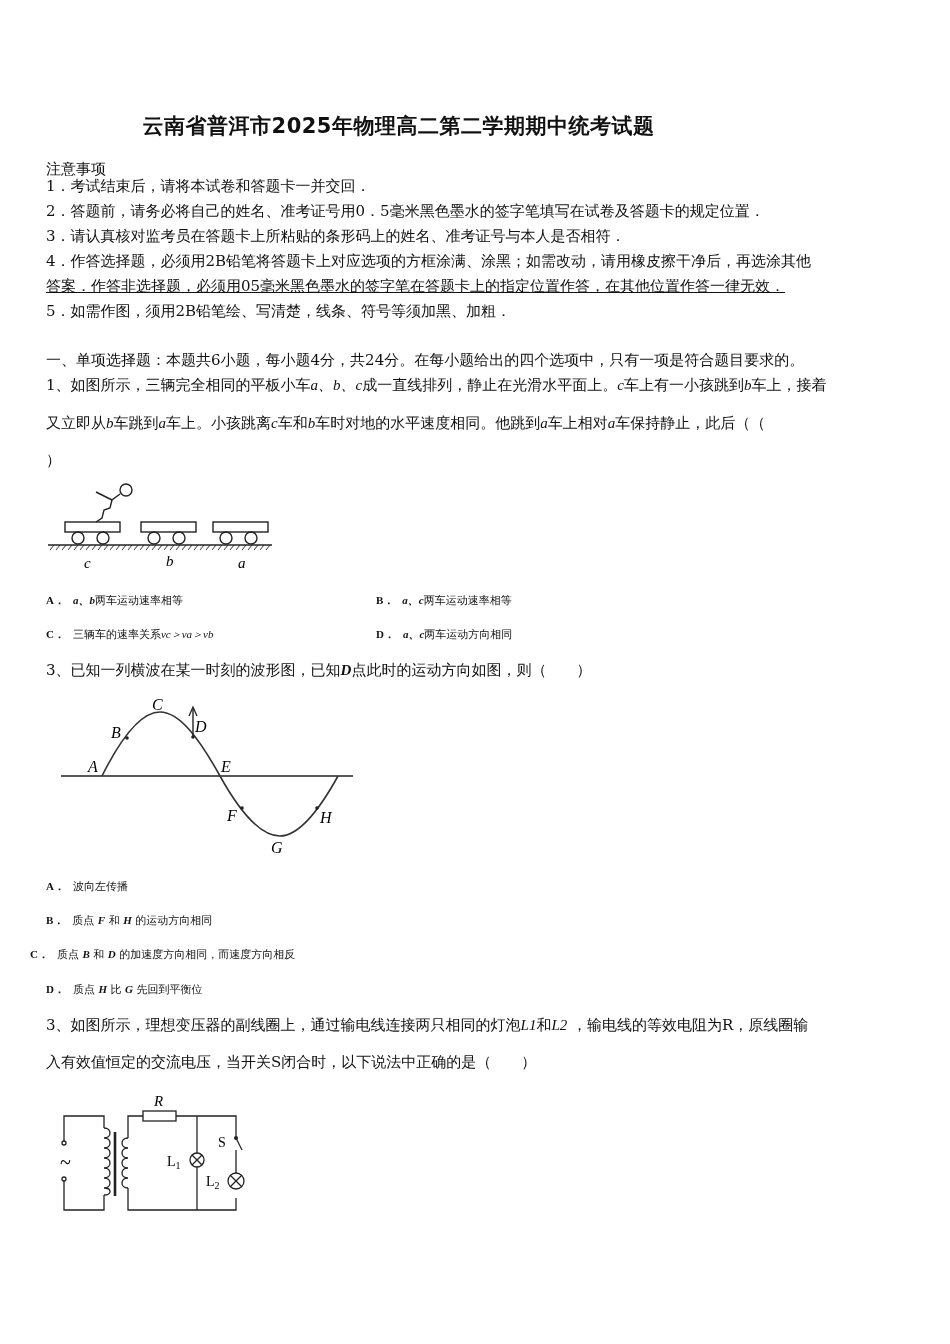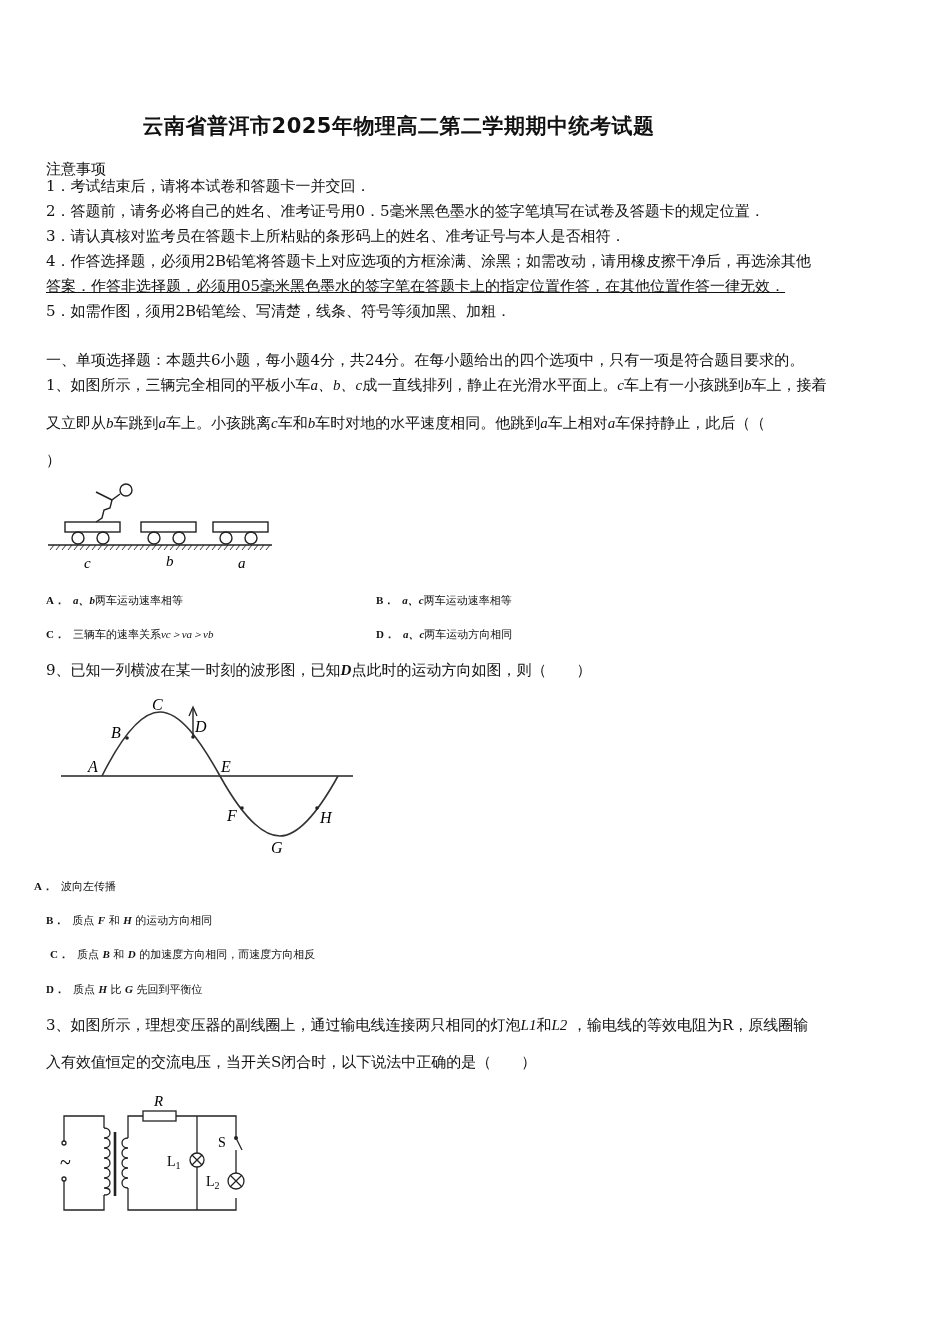--- a/index.html
+++ b/index.html
@@ -79,21 +79,21 @@
   <b>B．</b><i class="vb">a、c</i><span>两车运动速率相等</span>
 </div>
 <div class="abs opt" style="left:46px;top:627px;">
   <b>C．</b><span>三辆车的速率关系</span><i class="v">vc＞va＞vb</i>
 </div>
 <div class="abs opt" style="left:376px;top:627px;">
   <b>D．</b><i class="vb">a、c</i><span>两车运动方向相同</span>
 </div>
 
 <div class="abs line" style="left:46px;top:661px;">
-  <span>9、已知一列横波在某一时刻的波形图，已知</span><i class="vb">D</i><span>点此时的运动方向如图，则（　　）</span>
+  <span>3、已知一列横波在某一时刻的波形图，已知</span><i class="vb">D</i><span>点此时的运动方向如图，则（　　）</span>
 </div>
 
 <svg style="left:50px;top:690px;" width="320" height="170" viewBox="0 0 320 170">
   <line x1="11" y1="86" x2="303" y2="86" stroke="#222" stroke-width="1.3"></line>
   <path d="M52 86 C 70 50, 90 22, 110 22 C 130 22, 150 50, 170 86 C 190 122, 210 146, 230 146 C 250 146, 272 115, 288 86" stroke="#333" stroke-width="1.6" fill="none"></path>
   <circle cx="77" cy="48" r="1.8" fill="#222"></circle>
   <circle cx="143" cy="47" r="1.8" fill="#222"></circle>
   <circle cx="192" cy="118" r="1.8" fill="#222"></circle>
   <circle cx="267" cy="118" r="1.8" fill="#222"></circle>
   <line x1="143" y1="47" x2="143" y2="19" stroke="#222" stroke-width="1.4"></line>
@@ -101,27 +101,27 @@
   <text x="38" y="82" font-size="16">A</text>
   <text x="61" y="48" font-size="16">B</text>
   <text x="102" y="20" font-size="16">C</text>
   <text x="145" y="42" font-size="16">D</text>
   <text x="171" y="82" font-size="16">E</text>
   <text x="177" y="131" font-size="16">F</text>
   <text x="221" y="163" font-size="16">G</text>
   <text x="270" y="133" font-size="16">H</text>
 </svg>
 
-<div class="abs opt" style="left:34px;top:879px;">
+<div class="abs opt" style="left:46px;top:879px;">
   <b>A．</b><span>波向左传播</span>
 </div>
 <div class="abs opt" style="left:46px;top:913px;">
   <b>B．</b><span>质点</span> <i class="vb">F</i> <span>和</span> <i class="vb">H</i> <span>的运动方向相同</span>
 </div>
-<div class="abs opt" style="left:50px;top:947px;">
+<div class="abs opt" style="left:30px;top:947px;">
   <b>C．</b><span>质点</span> <i class="vb">B</i> <span>和</span> <i class="vb">D</i> <span>的加速度方向相同，而速度方向相反</span>
 </div>
 <div class="abs opt" style="left:46px;top:982px;">
   <b>D．</b><span>质点</span> <i class="vb">H</i> <span>比</span> <i class="vb">G</i> <span>先回到平衡位</span>
 </div>
 
 <div class="abs line" style="left:46px;top:1016px;">
   <span>3、如图所示，理想变压器的副线圈上，通过输电线连接两只相同的灯泡</span><i class="v">L1</i><span>和</span><i class="v">L2</i> <span>，输电线的等效电阻为R，原线圈输</span>
 </div>
 <div class="abs line" style="left:46px;top:1053px;text-align:center;">入有效值恒定的交流电压，当开关S闭合时，以下说法中正确的是（　　）</div>

